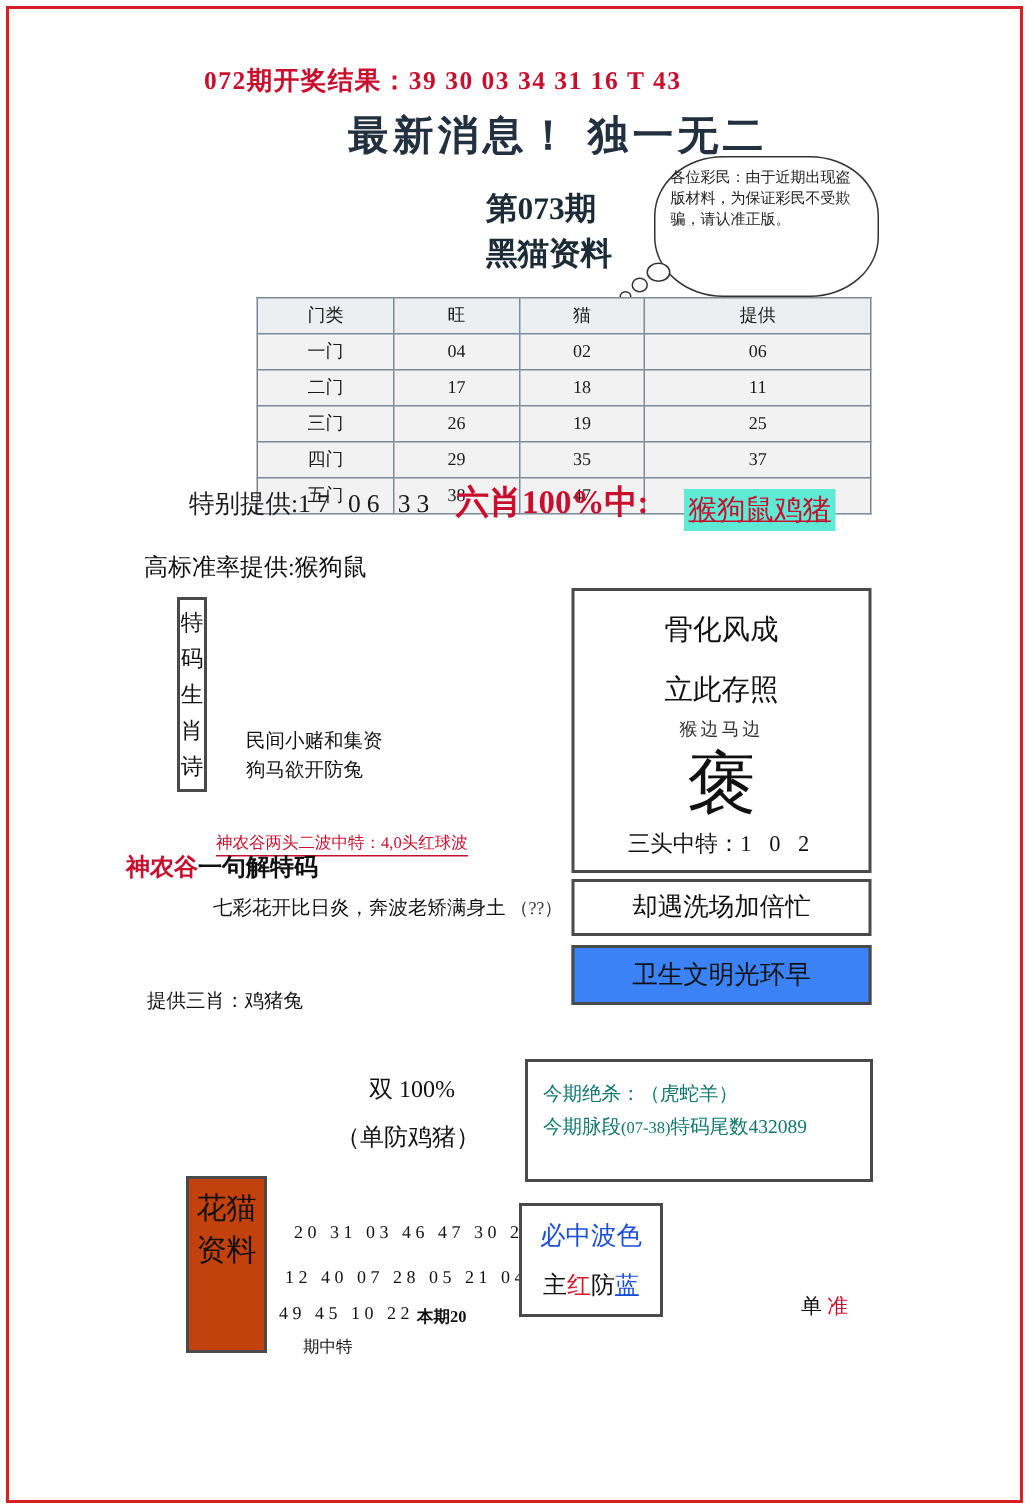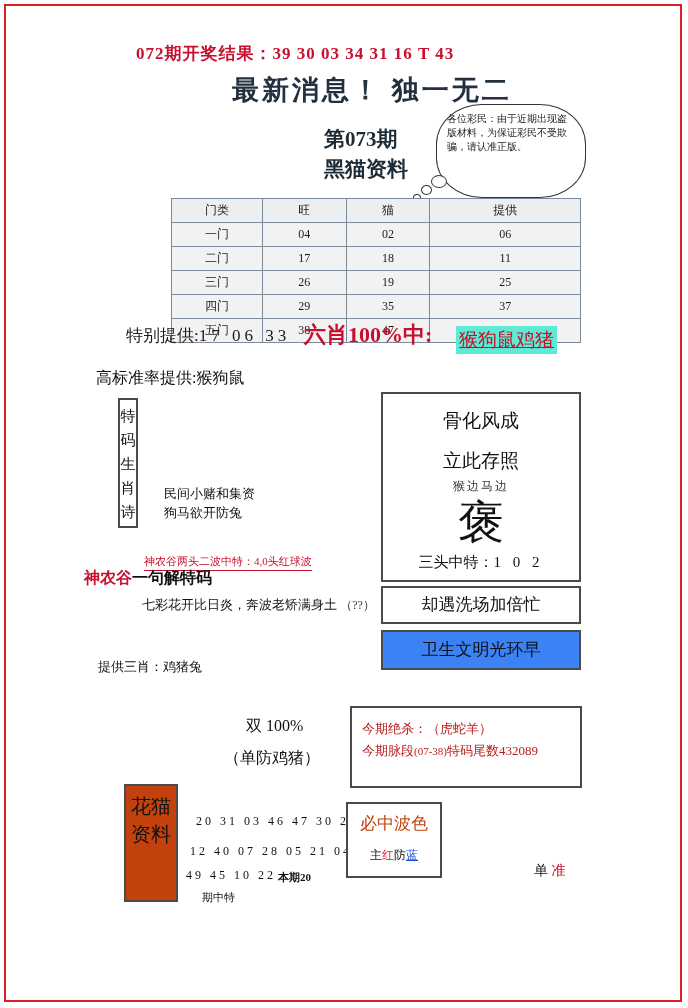--- a/index.html
+++ b/index.html
@@ -259,21 +259,21 @@
 
   .rbox4 {
     left: 344px; top: 700px;
     width: 232px; height: 82px;
     border: 2px solid #4a4a4a;
     background: #fff;
     box-sizing: border-box;
     padding: 10px 0 0 10px;
     font-family: "Liberation Serif", serif;
     font-size: 13px;
-    color: #b91c1c;
+    color: #0f766e;
     line-height: 22px;
   }
   .rbox4 .small { font-size: 11px; }
 
   
   .flower-box {
     left: 118px; top: 778px;
     width: 54px; height: 118px;
     border: 2px solid #4a4a4a;
     background: #c2410c;
@@ -345,25 +345,25 @@
     width: 96px; height: 76px;
     border: 2px solid #4a4a4a;
     background: #fff;
     box-sizing: border-box;
     text-align: center;
     font-family: "Liberation Serif", serif;
   }
   .wave-box .t {
     margin-top: 8px;
     font-size: 17px;
-    color: #c2410c;
+    color: #1d4ed8;
   }
   .wave-box .b {
     margin-top: 12px;
-    font-size: 12px;
+    font-size: 16px;
     color: #111;
   }
   .wave-box .b .r { color: #d4192b; }
   .wave-box .b .bl { color: #1b4fd8; text-decoration: underline; }
 
   .danzhun {
     left: 528px; top: 856px;
     font-size: 14px;
     color: #111;
     white-space: nowrap;

